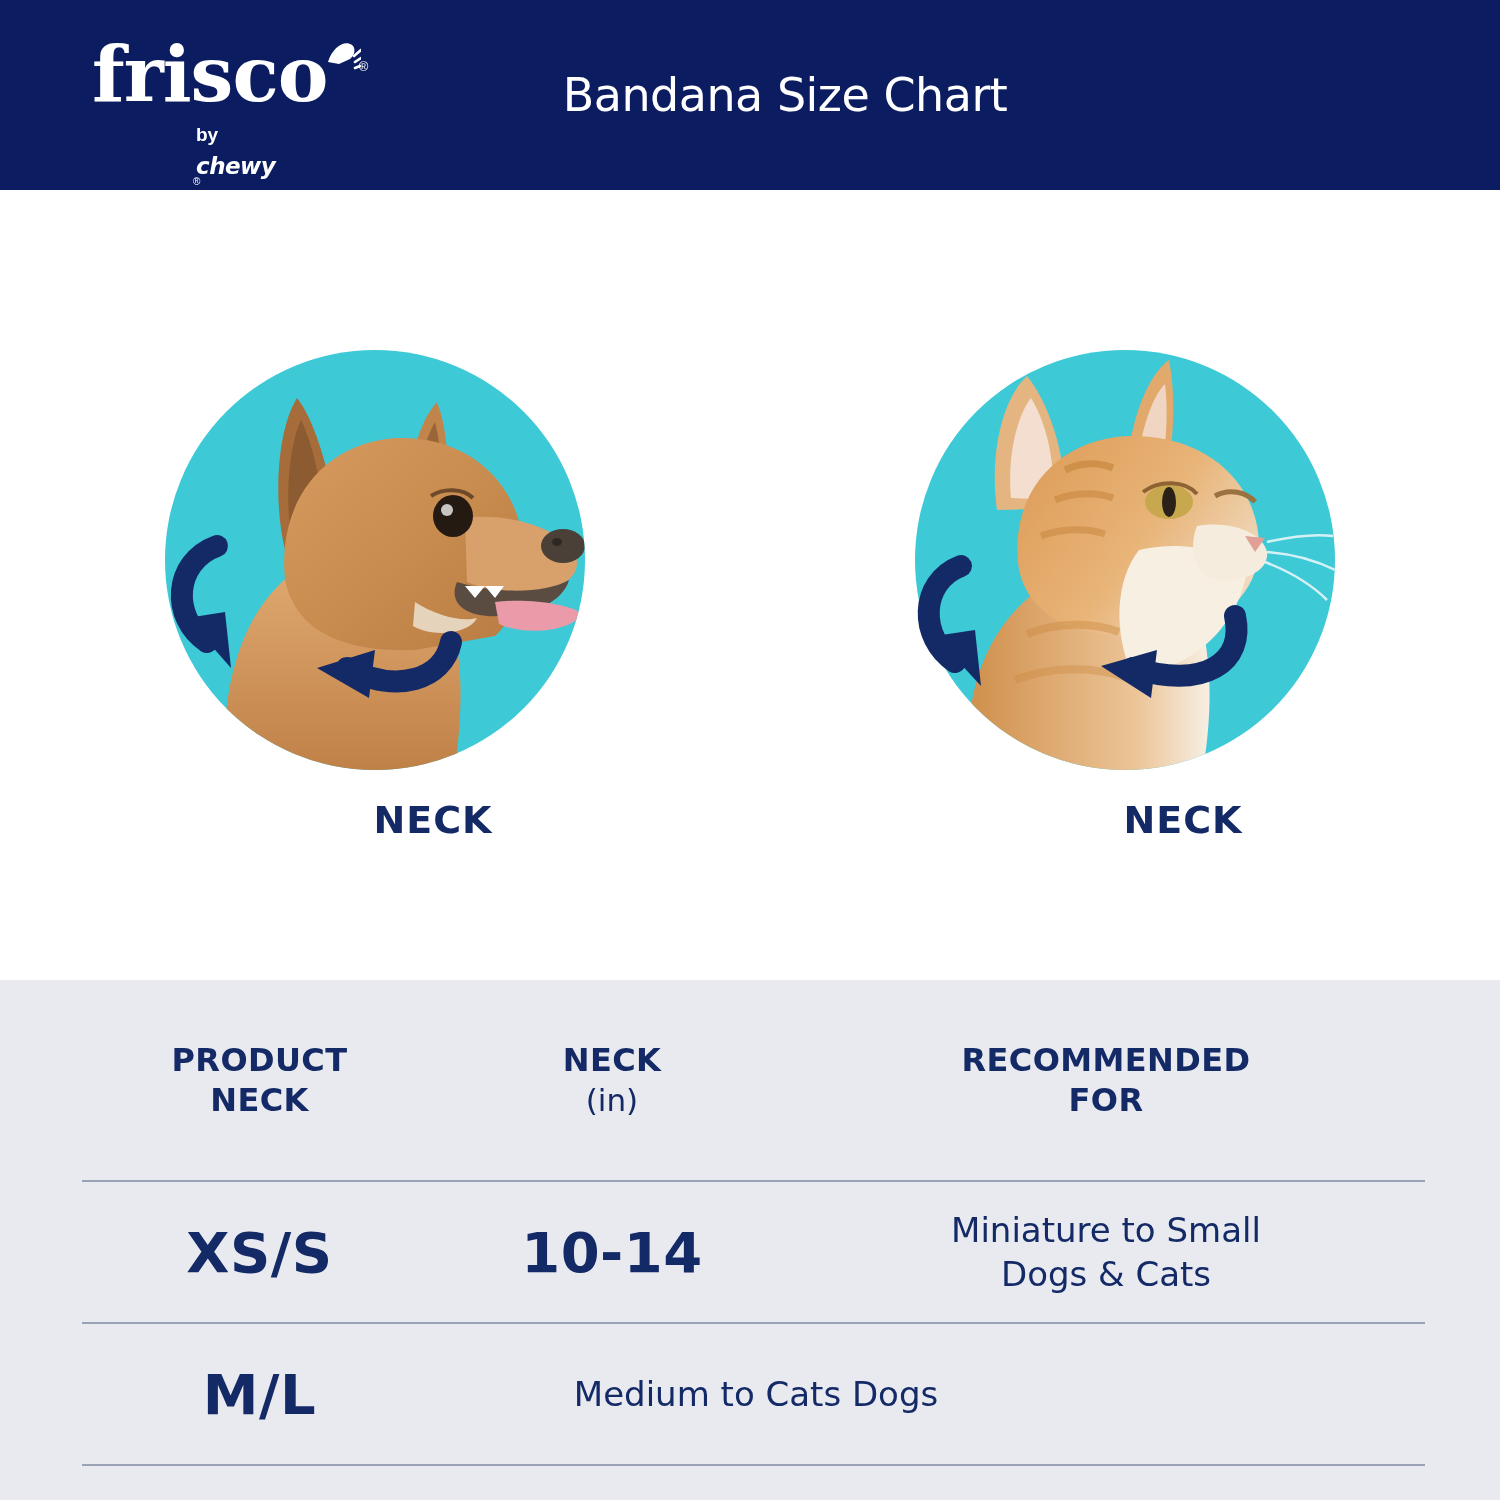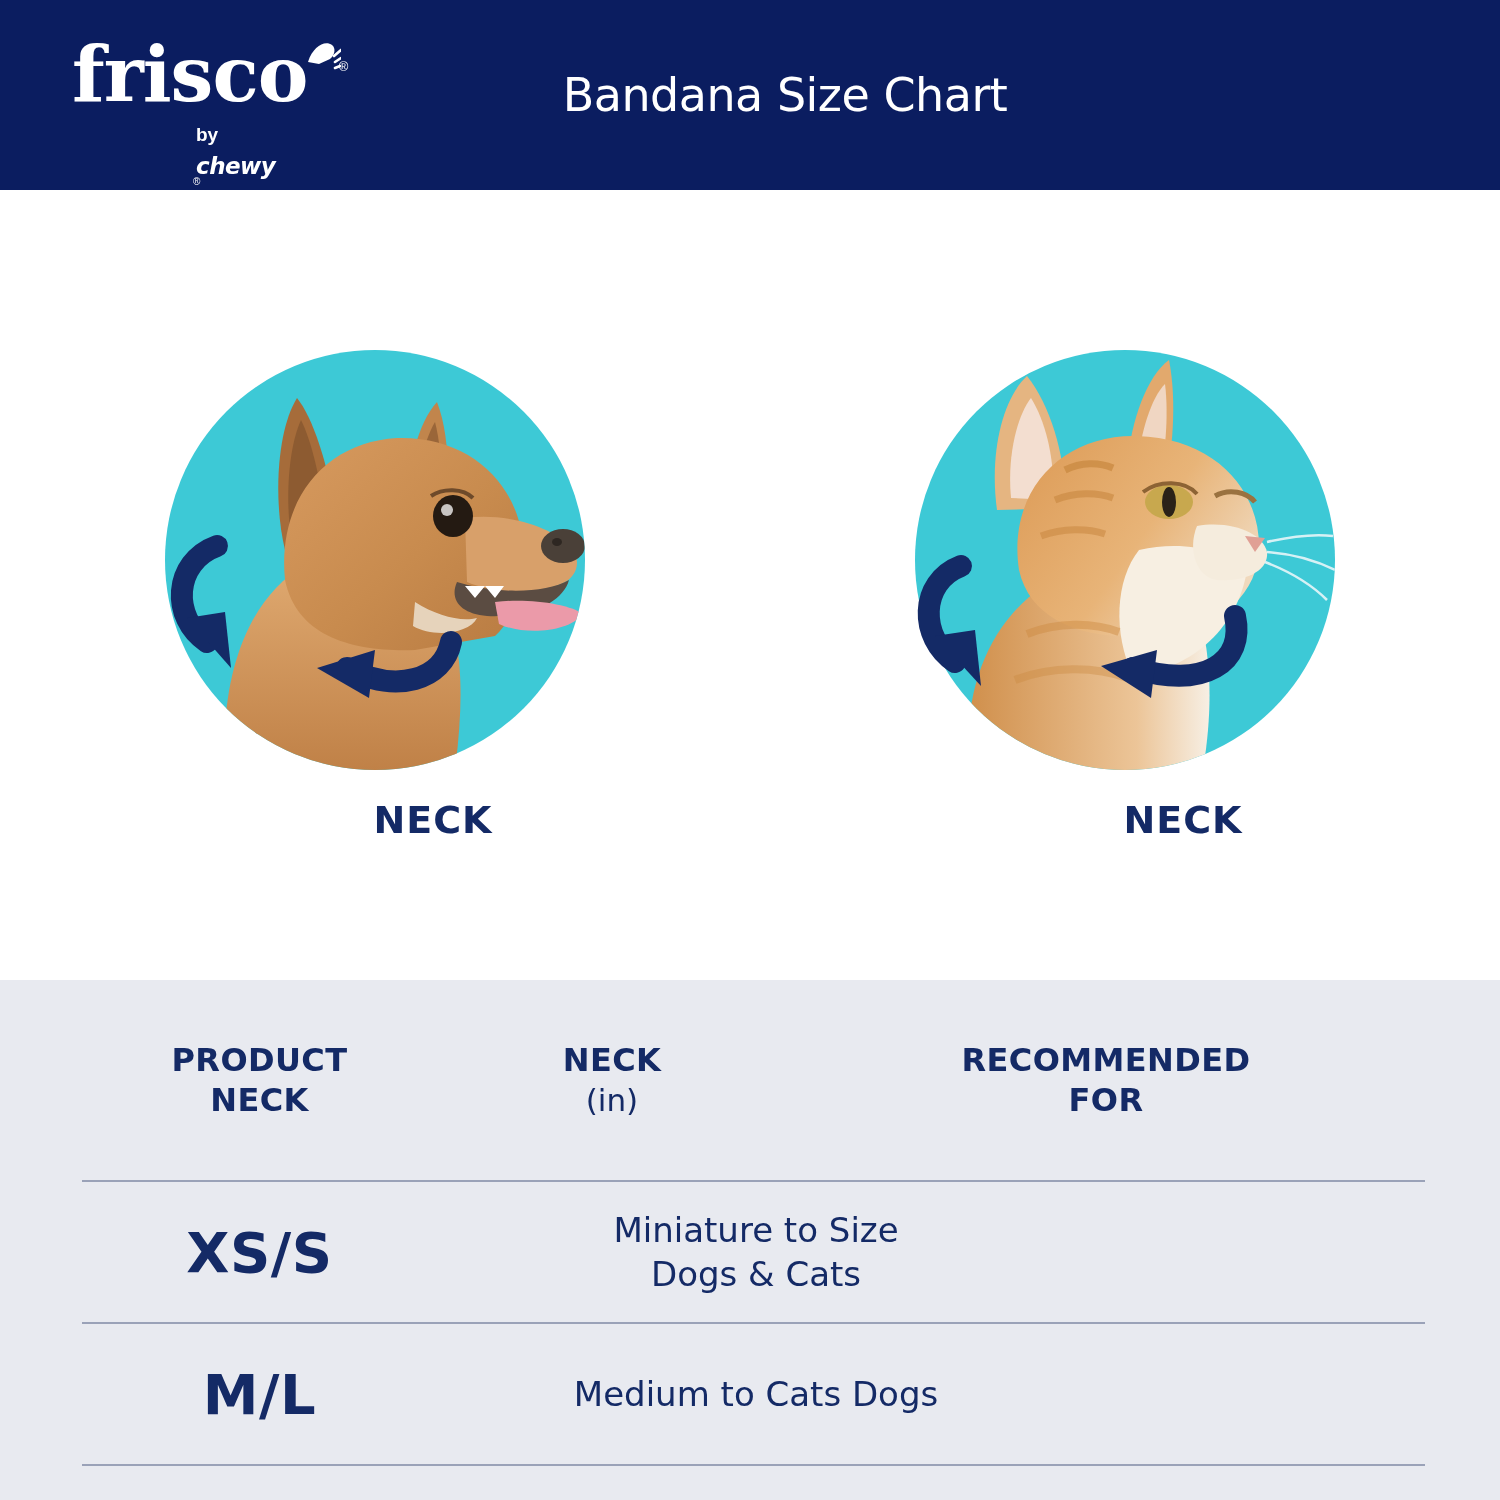--- a/index.html
+++ b/index.html
@@ -42,21 +42,21 @@
   }
   .logo-wordmark {
     font-family: "DejaVu Serif", serif;
     font-weight: bold;
     font-size: 76px;
     letter-spacing: -1px;
     line-height: 82px;
     color: #ffffff;
     position: relative;
     display: inline-block;
-    margin-left: 0;
+    margin-left: 20px;
   }
   .logo-swoosh {
     position: absolute;
     right: -34px;
     top: 6px;
     width: 34px;
     height: 40px;
   }
   .logo-reg {
     position: absolute;
@@ -428,22 +428,23 @@
         <div class="tcell col-recfor">
           <div class="th-text">RECOMMENDED</div>
           <div class="th-text">FOR</div>
         </div>
       </div>
 
       <div class="divider"></div>
 
       <div class="trow tbody-row">
         <div class="tcell col-size cell-size">XS/S</div>
+        <div class="tcell col-neck cell-neck">10-14</div>
         <div class="tcell col-recfor cell-rec">
-          <div>Miniature to Size</div>
+          <div>Miniature to Small</div>
           <div>Dogs &amp; Cats</div>
         </div>
       </div>
 
       <div class="divider"></div>
 
       <div class="trow tbody-row">
         <div class="tcell col-size cell-size">M/L</div>
         <div class="tcell col-recfor cell-rec">
           <div>Medium to Cats Dogs</div>

